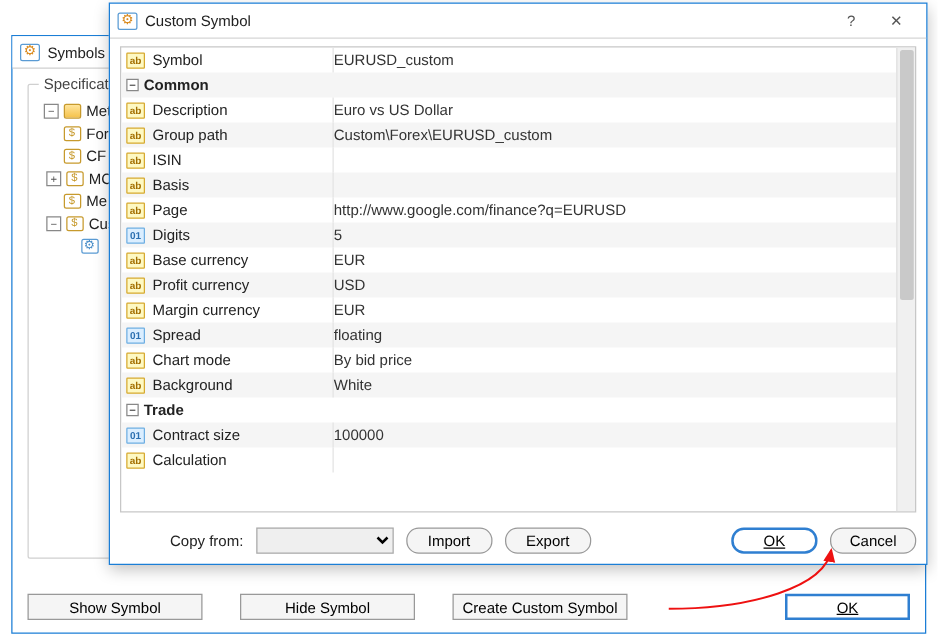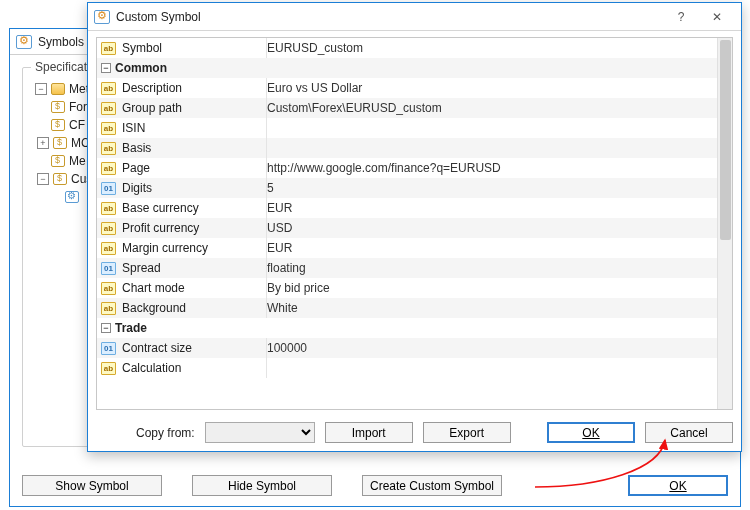--- a/index.html
+++ b/index.html
@@ -48,21 +48,21 @@
   .hdr { font-weight: bold; }
   .hdr .tw { width: 10px; height: 10px; }
 
   .ab-icon, .num-icon { width: 15px; height: 13px; display: inline-flex; align-items: center; justify-content: center; border-radius: 1px; font-size: 8px; font-weight: bold; margin-right: 6px; }
   .ab-icon { background: #fef9c3; border: 1px solid #d6a92e; color: #a36f00; }
   .num-icon { background: #dbeeff; border: 1px solid #6daee2; color: #2b6fb0; }
 
   .footer { display: flex; align-items: center; gap: 10px; margin-top: 12px; padding-left: 40px; }
   .footer label { }
   .footer select { width: 110px; height: 21px; border: 1px solid #aaa; }
-  .footer button { width: 88px; }
+  .footer button { width: 69px; border-radius: 10px; }
   .footer .gap { flex: 1; }
 
   
   .arrow-svg { position: absolute; pointer-events: none; }
 
   .app-icon { width: 16px; height: 14px; display: inline-block; background: #fff; border: 1px solid #5a9bd4; border-radius: 2px; position: relative; }
   .app-icon::after { content: "⚙"; position: absolute; left: 2px; top: -2px; font-size: 11px; color: #da8b1f; }
 </style>
 </head>
 <body>

